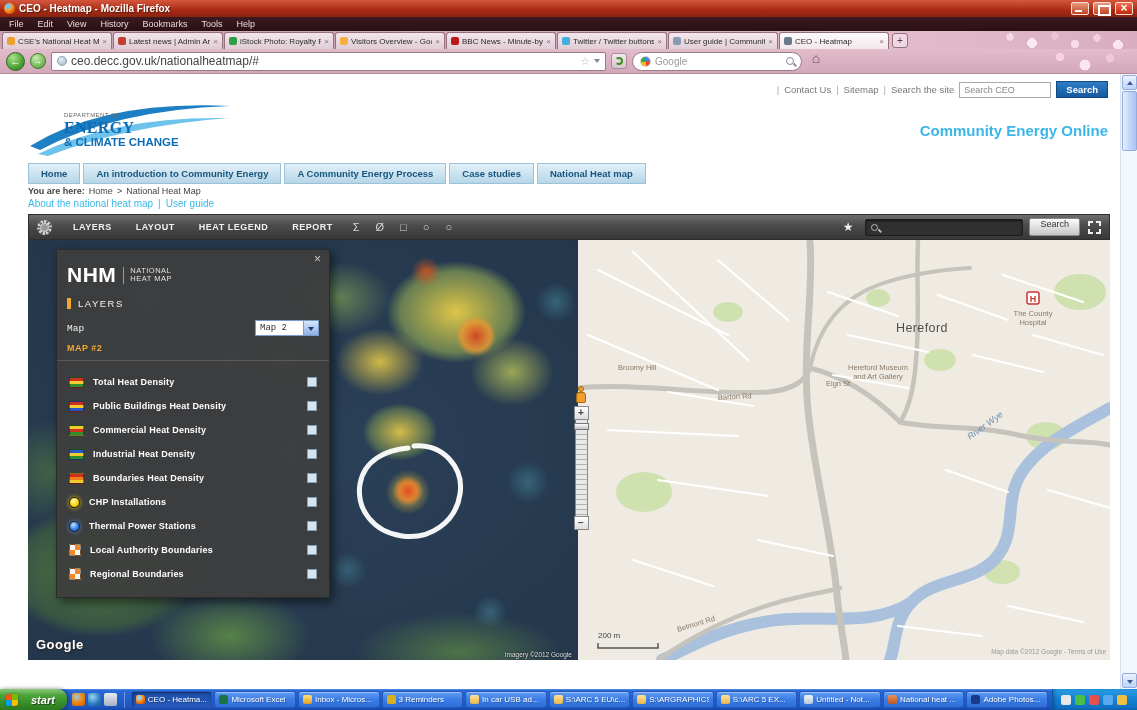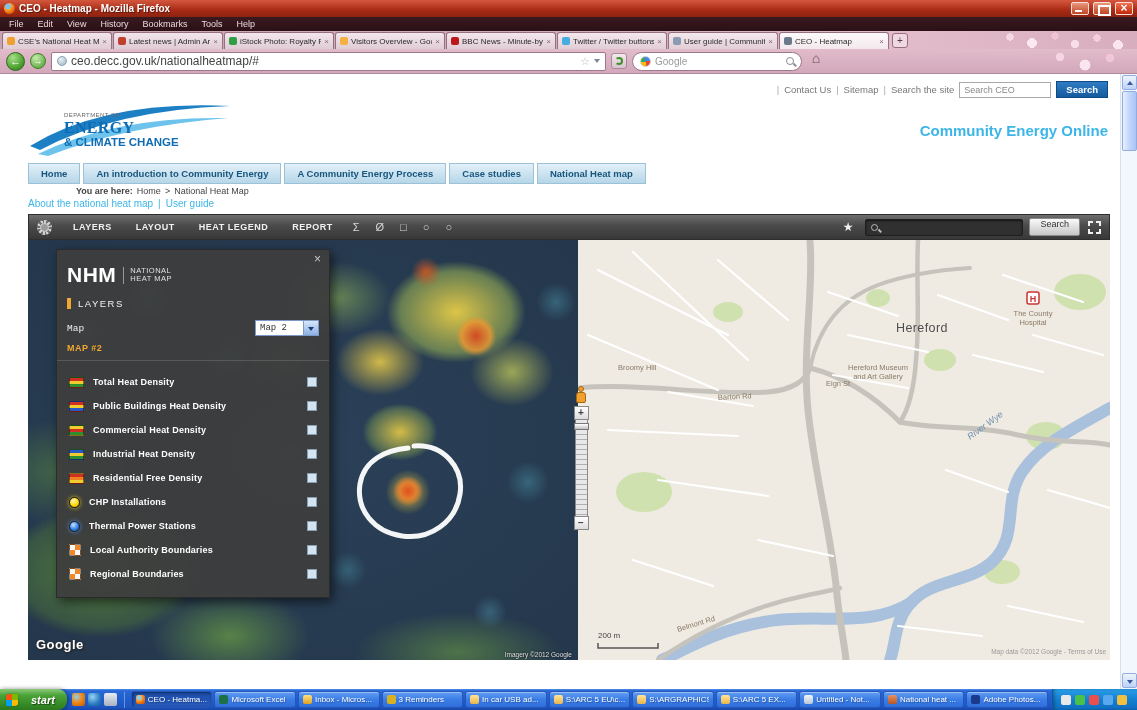--- a/index.html
+++ b/index.html
@@ -88,21 +88,21 @@
 .usearchbtn{height:17px;background:linear-gradient(#2f7cc4,#155a9e);border:1px solid #0e4a86;color:#fff;font-size:9.5px;font-weight:bold;padding:0 9px;line-height:15px;}
 .decc{position:absolute;left:30px;top:20px;width:210px;height:64px;}
 .decc svg{position:absolute;left:0;top:0;}
 .decc-dept{position:absolute;left:34px;top:18px;font-size:6px;color:#666;letter-spacing:.4px;}
 .decc-l1{position:absolute;left:34px;top:25px;font-size:16px;font-weight:bold;color:#0e6cb4;letter-spacing:.3px;font-family:Liberation Serif, serif;}
 .decc-l2{position:absolute;left:34px;top:42px;font-size:11.5px;font-weight:bold;color:#0e6cb4;}
 .decc-l2 .chg{margin-left:3px;}
 .brand{position:absolute;top:48px;right:12px;font-size:15px;font-weight:bold;color:#3cb6e8;}
 .sitenav{position:absolute;left:28px;top:89px;display:flex;gap:3px;}
 .navbtn{background:linear-gradient(#e2f0f8,#b6d6e8);border:1px solid #9cc2d8;color:#17567e;font-size:9.5px;font-weight:bold;padding:4px 12px;white-space:nowrap;}
-.breadcrumb{position:absolute;left:28px;top:112px;font-size:9px;color:#444;display:flex;gap:4px;margin-left:48px;}
+.breadcrumb{position:absolute;left:28px;top:112px;font-size:9px;color:#444;display:flex;gap:4px;}
 .breadcrumb .pfx{font-weight:bold;}
 .sublinks{position:absolute;left:28px;top:124px;font-size:10px;color:#3cb6e8;display:flex;gap:5px;}
 .sublinks span{color:#3cb6e8;}
 
 
 .apptoolbar{position:absolute;left:28px;top:140px;width:1082px;height:26px;background:linear-gradient(#6e6e6e,#4a4a4a 45%,#383838);border:1px solid #2e2e2e;display:flex;align-items:center;padding:0 8px;gap:2px;}
 .gear{width:15px;height:15px;border-radius:50%;background:repeating-conic-gradient(#d0d0d0 0 18deg,#707070 18deg 36deg);position:relative;margin-right:8px;flex:none;}
 .gear::after{content:"";position:absolute;inset:3px;border-radius:50%;background:#9a9a9a;border:1px solid #cfcfcf;}
 .tbtn{color:#f0f0f0;font-size:9px;font-weight:bold;letter-spacing:.5px;padding:0 11px;height:100%;line-height:25px;background:transparent;border:0;white-space:nowrap;}
 .ttool{color:#d8d8d8;font-size:11px;padding:0 7px;}
@@ -510,21 +510,21 @@
               <span class="lbl">Commercial Heat Density</span>
               <span class="cb"></span>
             </div>
           <div class="nhm-row">
               <span class="lic s4"></span>
               <span class="lbl">Industrial Heat Density</span>
               <span class="cb"></span>
             </div>
           <div class="nhm-row">
               <span class="lic s5"></span>
-              <span class="lbl">Residential Free Density</span>
+              <span class="lbl">Boundaries Heat Density</span>
               <span class="cb"></span>
             </div>
           <div class="nhm-row">
               <span class="lic bulb y"></span>
               <span class="lbl">CHP Installations</span>
               <span class="cb"></span>
             </div>
           <div class="nhm-row">
               <span class="lic bulb b"></span>
               <span class="lbl">Thermal Power Stations</span>

